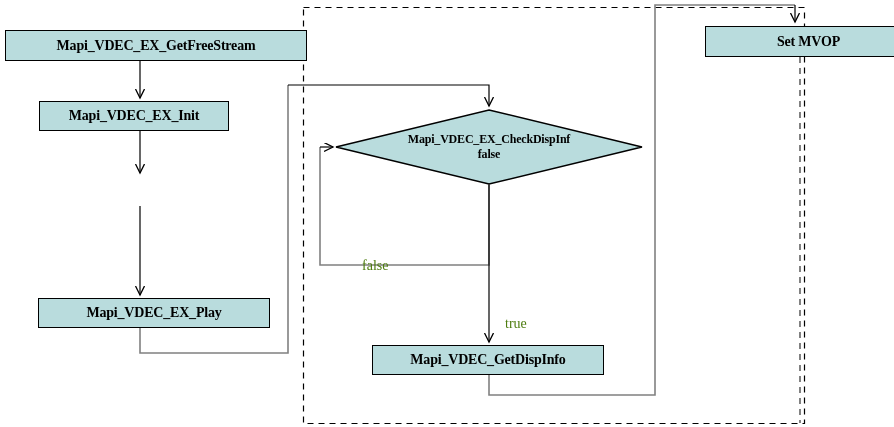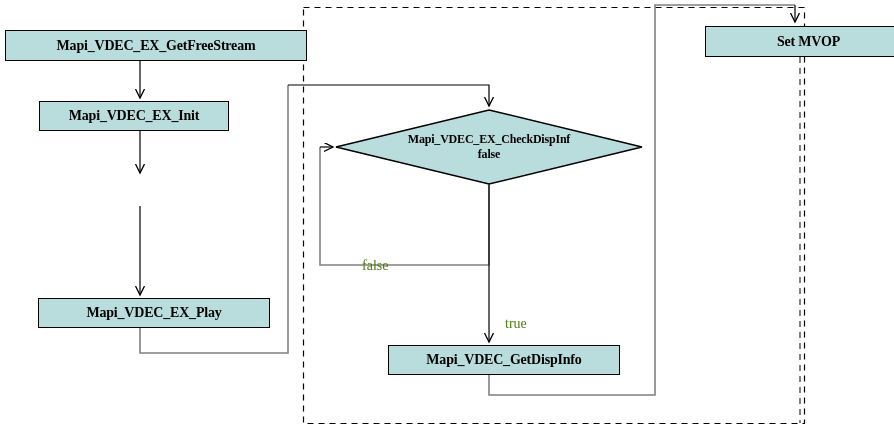--- a/index.html
+++ b/index.html
@@ -89,21 +89,21 @@
 
   <div class="node box" style="left:38px;top:298px;width:232px;height:30px;">
     <span>Mapi_VDEC_EX_Play</span>
   </div>
 
   <div class="node diamond-label" style="left:369px;top:129px;width:240px;height:36px;flex-direction:column;">
     <span>Mapi_VDEC_EX_CheckDispInf</span>
     <span>false</span>
   </div>
 
-  <div class="node box" style="left:372px;top:345px;width:232px;height:30px;margin-left:16px;">
+  <div class="node box" style="left:372px;top:345px;width:232px;height:30px;">
     <span>Mapi_VDEC_GetDispInfo</span>
   </div>
 
   <div class="node box" style="left:705px;top:26px;width:207px;height:31px;">
     <span>Set MVOP</span>
   </div>
 
   <div class="edge-label" style="left:362px;top:258px;">false</div>
 
   <div class="edge-label" style="left:505px;top:316px;text-align:right;">true</div>

